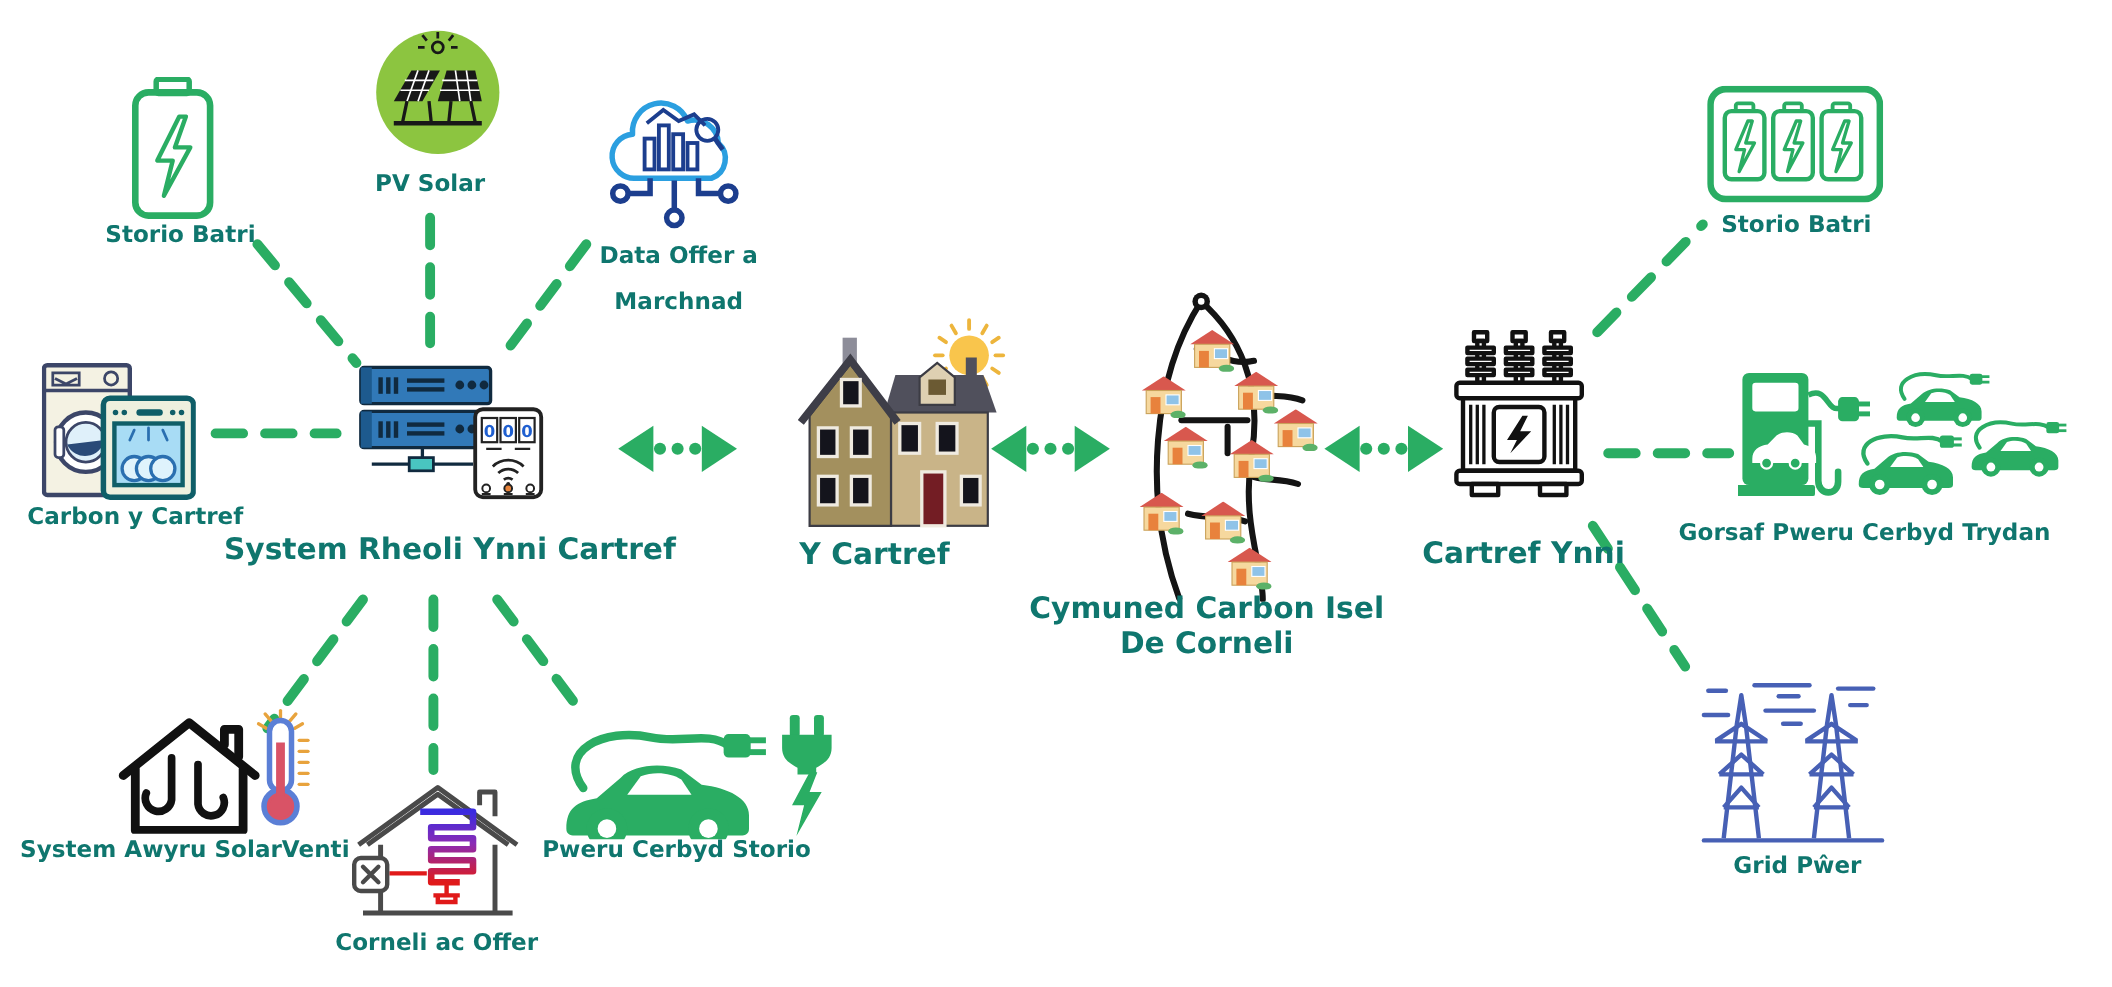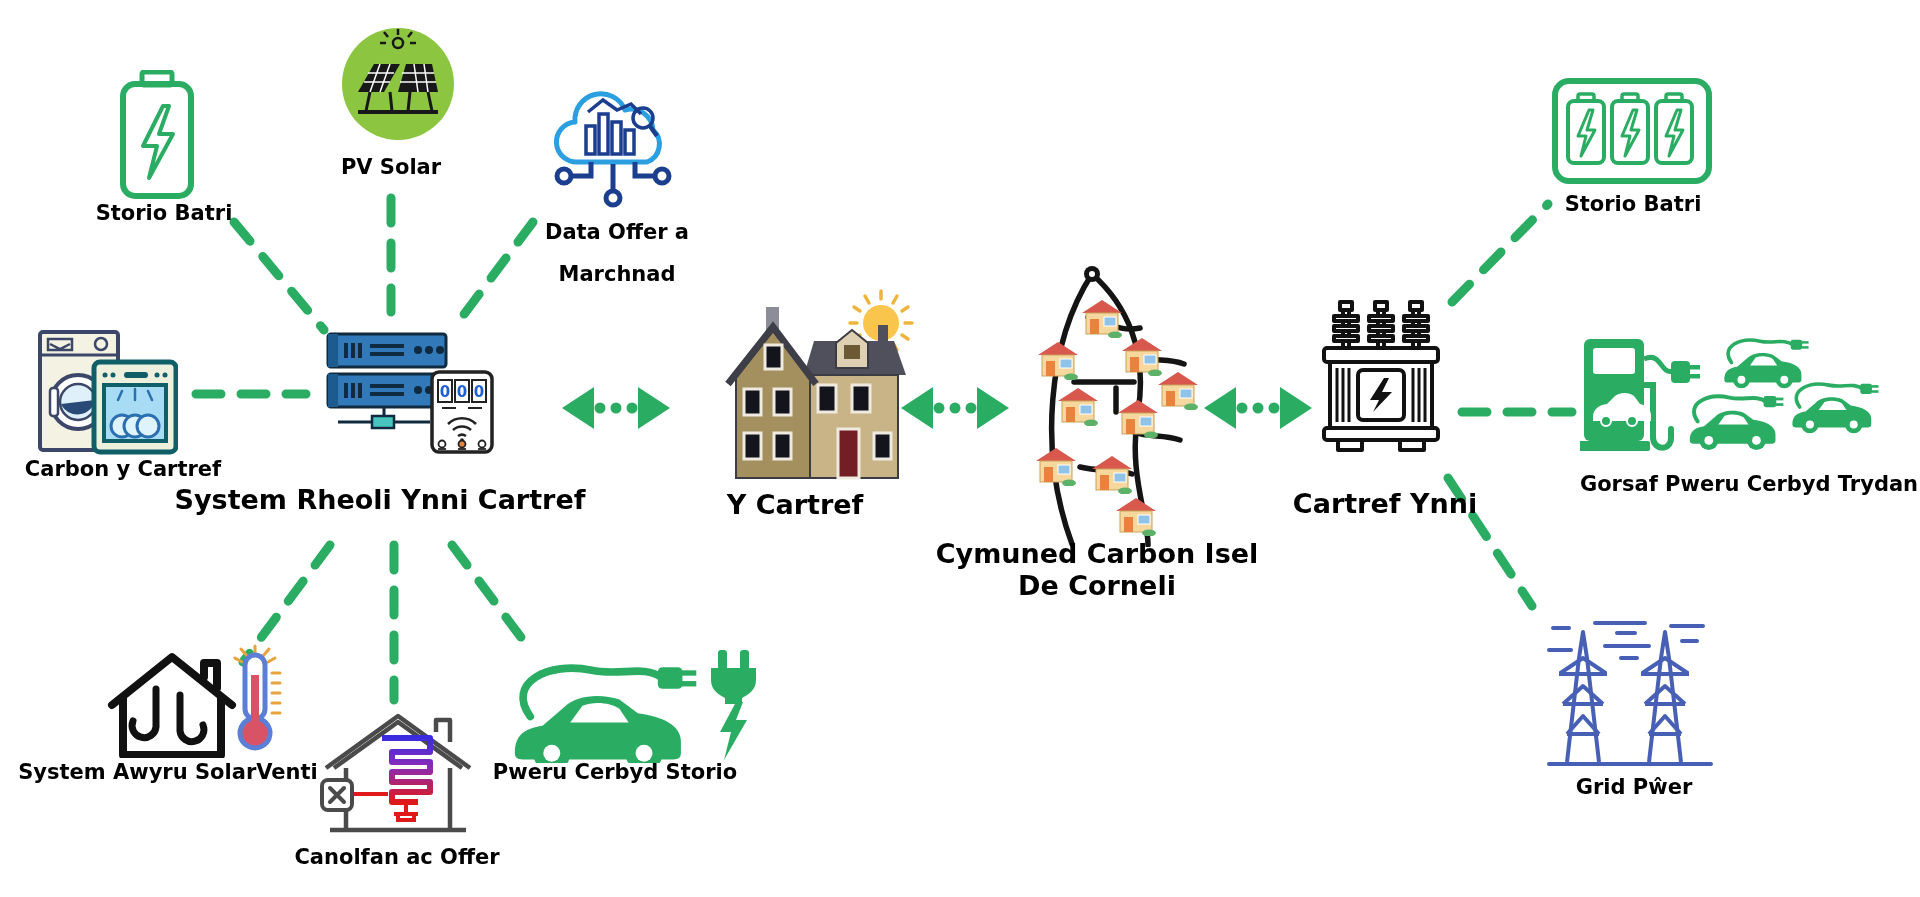--- a/index.html
+++ b/index.html
@@ -1,20 +1,20 @@
 <!DOCTYPE html>
 <html><head>
 <meta charset="utf-8">
 <style>
   html,body{margin:0;padding:0;background:#fff;}
   #stage{position:relative;width:1920px;height:897px;background:#fff;overflow:hidden;
          font-family:"DejaVu Sans","Liberation Sans",sans-serif;}
   .node{position:absolute;}
   .lbl{position:absolute;transform:translateX(-50%);white-space:nowrap;text-align:left;
-       font-weight:bold;color:#000000;}
+       font-weight:bold;color:#0f766e;}
   .lbl.sm{font-size:21px;}
   .lbl.lg{font-size:27px;}
   svg{display:block;}
   #connectors{position:absolute;left:0;top:0;pointer-events:none;}
 </style>
 </head>
 <body>
 
 <div id="stage">
 
@@ -208,21 +208,21 @@
           <circle cx="116" cy="114" r="3.5"></circle>
             <circle cx="136" cy="114" r="3.5" fill="#e8833a"></circle>
             <circle cx="156" cy="114" r="3.5"></circle>
           <line x1="112" y1="119" x2="120" y2="119"></line>
             <line x1="132" y1="119" x2="140" y2="119"></line>
             <line x1="152" y1="119" x2="160" y2="119"></line>
         </g>
       </g>
     </svg>
   </div>
-  <div class="lbl lg" style="left:380px;top:484px">System Rheoli Ynni Cartref</div>
+  <div class="lbl lg" style="left:409px;top:484px">System Rheoli Ynni Cartref</div>
 
   <div class="node" style="left:38px;top:330px;width:140px;height:125px">
     <svg width="140" height="125" viewBox="0 0 140 125">
       <rect x="2" y="2" width="78" height="118" rx="3" fill="#f4f2e3" stroke="#3c4668" stroke-width="4"></rect>
       <line x1="2" y1="25" x2="80" y2="25" stroke="#3c4668" stroke-width="3"></line>
       <path d="M10 9 h24 v11 h-24 z M12 14 l10 5 l10 -5" stroke="#3c4668" stroke-width="2.5" fill="none"></path>
       <circle cx="63" cy="14" r="6" stroke="#3c4668" stroke-width="2.5" fill="none"></circle>
       <circle cx="40" cy="72" r="27" stroke="#3c4668" stroke-width="4" fill="#fff"></circle>
       <circle cx="40" cy="72" r="18" stroke="#3c4668" stroke-width="2.5" fill="#dff0fa"></circle>
       <path d="M23 74 a18 18 0 0 0 34 -4 z" fill="#2a4a78"></path>
@@ -296,21 +296,21 @@
         <path d="M28 56 V118 M132 56 V118"></path>
         <line x1="12" y1="118" x2="148" y2="118"></line>
       </g>
       <path d="M64 26 H112 V40 H74 V50 H112 V60 H74 V70 H112 V80 H74 V90 H100" stroke="url(#heatgrad)" stroke-width="6" fill="none" stroke-linejoin="round"></path>
       <path d="M88 90 V102 M76 102 H100 M80 102 v6 h16 v-6" stroke="#e01919" stroke-width="4" fill="none"></path>
       <line x1="36" y1="82" x2="70" y2="82" stroke="#e01919" stroke-width="4"></line>
       <rect x="4" y="68" width="30" height="30" rx="6" fill="#fff" stroke="#4a4a4a" stroke-width="4"></rect>
       <path d="M12 76 L26 90 M26 76 L12 90" stroke="#4a4a4a" stroke-width="4" stroke-linecap="round"></path>
     </svg>
   </div>
-  <div class="lbl sm" style="left:397px;top:845px">Canolfan ac Offer</div>
+  <div class="lbl sm" style="left:397px;top:845px">Corneli ac Offer</div>
 
   <div class="node" style="left:505px;top:648px;width:270px;height:115px">
     <svg width="270" height="115" viewBox="0 0 270 115">
       <use href="#evcar" x="0" y="10" width="195" height="123"></use>
       <g fill="#2aad63">
         <rect x="213" y="2" width="9" height="20" rx="3"></rect>
         <rect x="235" y="2" width="9" height="20" rx="3"></rect>
         <path d="M206 20 h45 v12 c0 10 -7 14 -14 18 v6 h-17 v-6 c-7 -4 -14 -8 -14 -18 Z"></path>
         <path d="M231 54 L215 84 L226 84 L219 112 L242 72 L231 72 L238 54 Z"></path>
       </g>
@@ -459,21 +459,21 @@
         <path d="M13 84 c0 -8 6 -12 14 -13 l8 -8 c5 -4 14 -4 19 0 l6 8 c8 2 11 6 11 12 v5 h-58 Z" fill="#fff"></path>
         <circle cx="26" cy="88" r="5" fill="#2aad63" stroke="#fff" stroke-width="2"></circle>
         <circle cx="52" cy="88" r="5" fill="#2aad63" stroke="#fff" stroke-width="2"></circle>
         <rect x="-2" y="108" width="72" height="10" rx="2" fill="#2aad63"></rect>
       </g>
       <use href="#evcar" x="140" y="2" width="90" height="58"></use>
       <use href="#evcar" x="105" y="58" width="100" height="64"></use>
       <use href="#evcar" x="208" y="46" width="92" height="59"></use>
     </svg>
   </div>
-  <div class="lbl sm" style="left:1749px;top:472px">Gorsaf Pweru Cerbyd Trydan</div>
+  <div class="lbl sm" style="left:1695px;top:472px">Gorsaf Pweru Cerbyd Trydan</div>
 
   <div class="node" style="left:1545px;top:616px;width:170px;height:155px">
     <svg width="170" height="155" viewBox="0 0 170 155">
       <g stroke="#4760b5" stroke-width="4" stroke-linecap="round">
         <line x1="8" y1="12" x2="24" y2="12"></line>
           <line x1="50" y1="7" x2="100" y2="7"></line>
         <line x1="72" y1="17" x2="90" y2="17"></line>
           <line x1="60" y1="30" x2="104" y2="30"></line>
         <line x1="4" y1="34" x2="26" y2="34"></line>
           <line x1="126" y1="10" x2="158" y2="10"></line>

